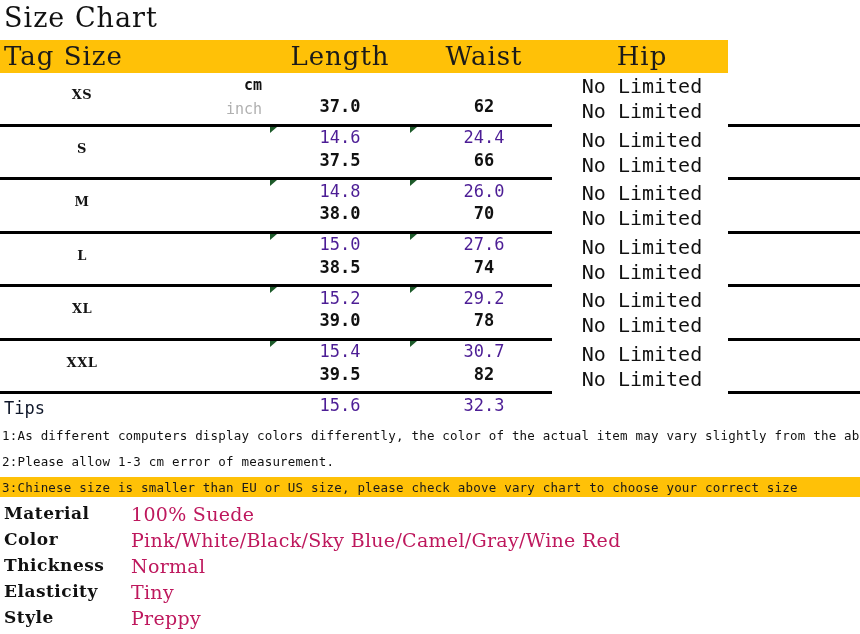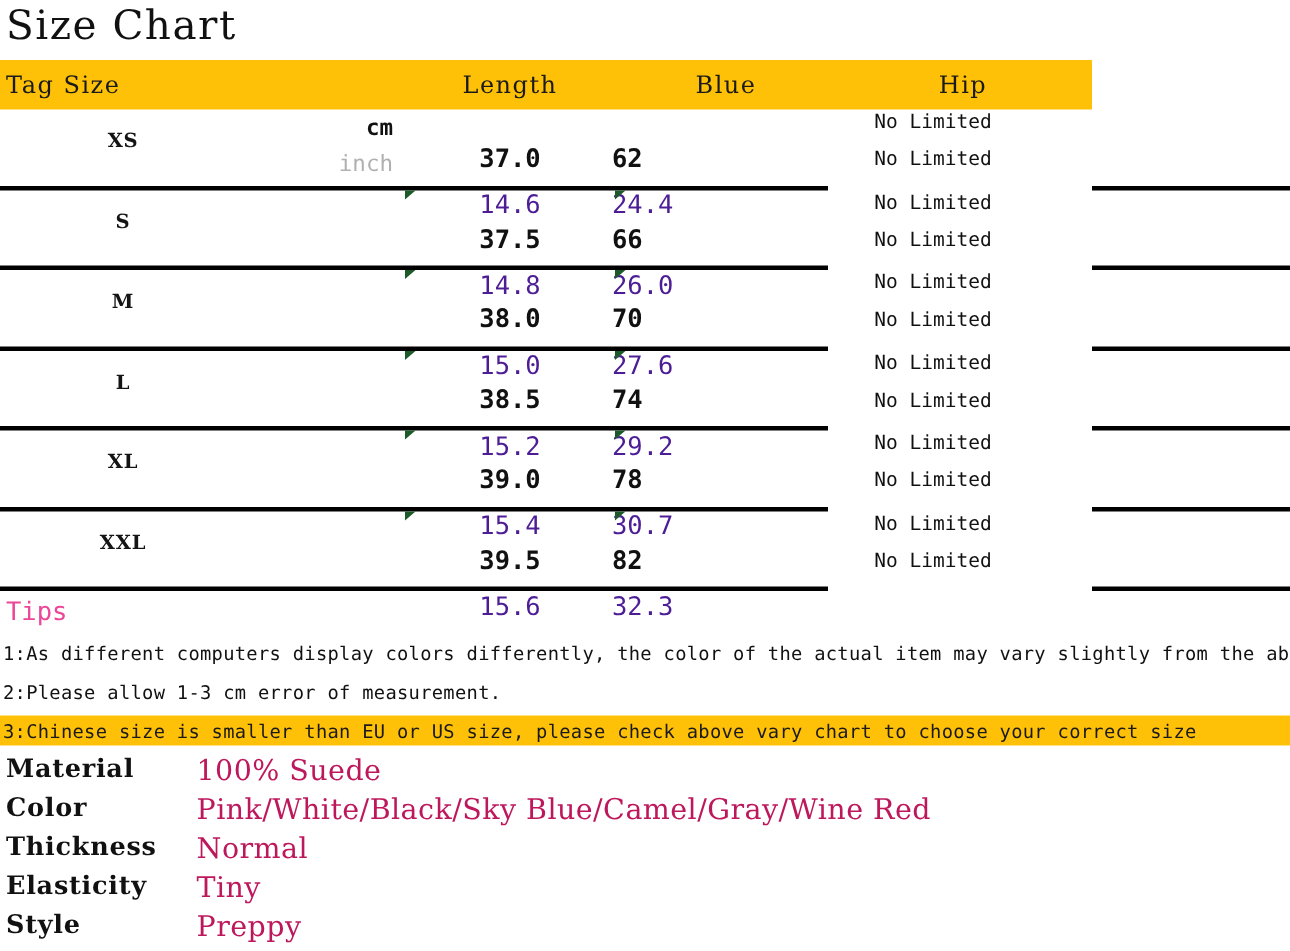--- a/index.html
+++ b/index.html
@@ -40,21 +40,21 @@
     width: 728px;
     height: 33px;
     background: #ffc107;
   }
   .header-cell {
     position: absolute;
     top: 40px;
     height: 33px;
     line-height: 33px;
     font-family: "DejaVu Serif", "Liberation Serif", serif;
-    font-size: 16px;
+    font-size: 26px;
     color: #1a1a1a;
     white-space: pre;
     letter-spacing: 1px;
   }
   .hc-tag    { left: 4px;   text-align: left; }
   .hc-length { left: 262px; width: 156px; text-align: center; }
   .hc-waist  { left: 420px; width: 128px; text-align: center; }
   .hc-hip    { left: 556px; width: 172px; text-align: center; }
 
   
@@ -127,30 +127,31 @@
   }
 
   .c-len {
     left: 262px;
     width: 156px;
     text-align: center;
     font-size: 17px;
     font-family: "DejaVu Sans Mono", "Liberation Mono", monospace;
   }
   .c-waist {
-    left: 408px;
+    left: 420px;
     width: 128px;
+    text-align: center;
     font-size: 17px;
     font-family: "DejaVu Sans Mono", "Liberation Mono", monospace;
   }
   .c-hip {
-    left: 536px;
+    left: 556px;
     width: 172px;
     text-align: center;
-    font-size: 13px;
+    font-size: 20px;
     font-family: "DejaVu Sans Mono", "Liberation Mono", monospace;
   }
   .v-cm {
     top: 1px;
     font-weight: bold;
     color: #111111;
     margin-top: 22px;
   }
   .v-in {
     top: 26px;
@@ -163,21 +164,21 @@
   .row-unit-cm   { top: 3px; }
   .row-unit-inch { top: 27px; }
 
   
   .tips-head {
     position: absolute;
     left: 4px;
     top: 398px;
     font-size: 17px;
     font-family: "DejaVu Sans Mono", "Liberation Mono", monospace;
-    color: #ec4899;
+    color: #0f172a;
     white-space: pre;
   }
   .tip-line {
     position: absolute;
     left: 2px;
     font-size: 12.5px;
     font-family: "DejaVu Sans Mono", "Liberation Mono", monospace;
     color: #111111;
     white-space: pre;
     letter-spacing: 0.2px;
@@ -233,21 +234,21 @@
 </head>
 <body>
 
 <div class="page">
 
   <div class="chart-title">Size Chart</div>
 
   <div class="header-band"></div>
   <div class="header-cell hc-tag">Tag Size</div>
   <div class="header-cell hc-length">Length</div>
-  <div class="header-cell hc-waist">Blue</div>
+  <div class="header-cell hc-waist">Waist</div>
   <div class="header-cell hc-hip">Hip</div>
 
   <div class="table-area">
 
     <div class="size-row">
       <div class="cell c-tag">XS</div>
       <div class="cell c-unit row-unit-cm">cm</div>
       <div class="cell c-unit inch row-unit-inch">inch</div>
       <div class="cell c-len v-cm">37.0</div>
       <div class="cell c-len v-in">14.6</div>

